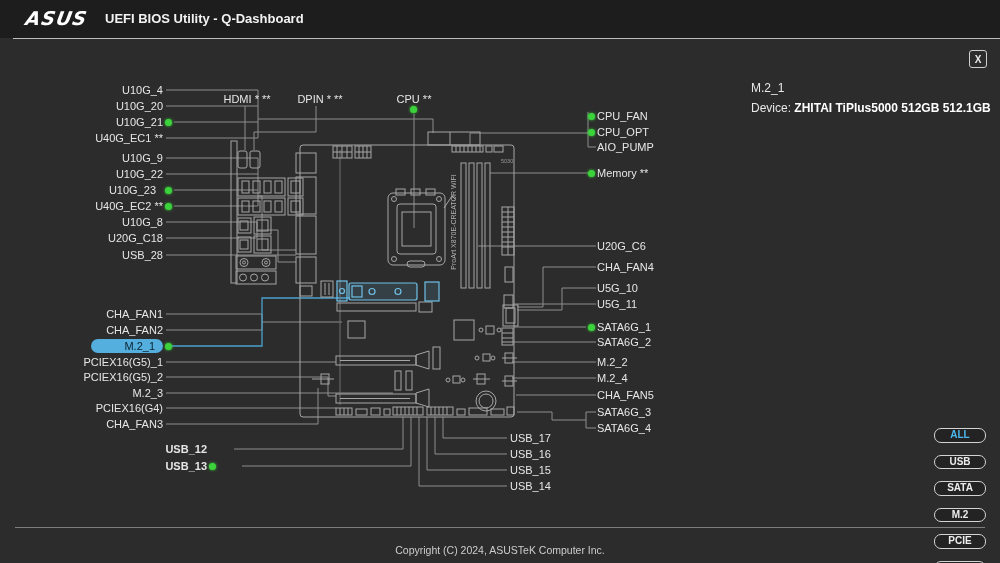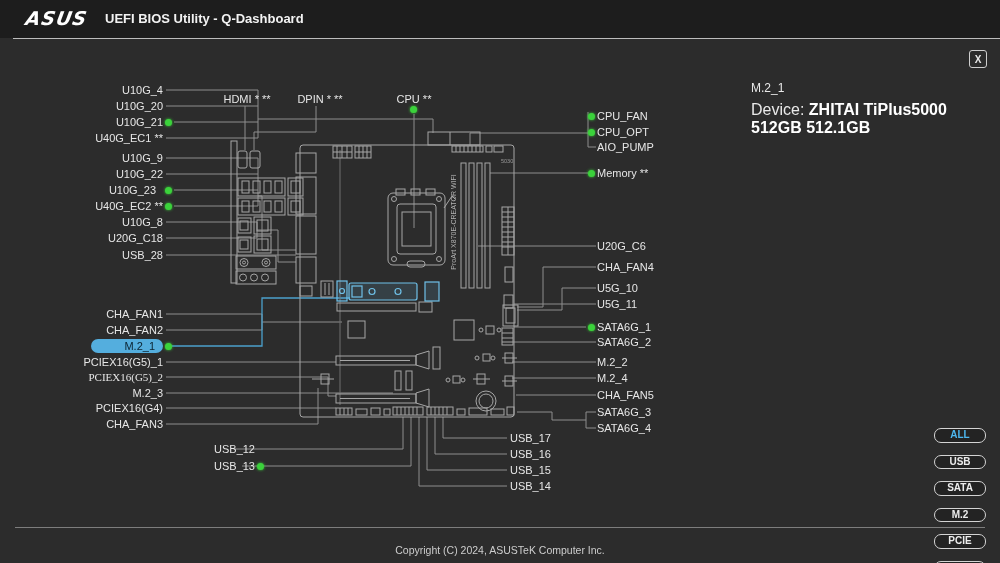--- a/index.html
+++ b/index.html
@@ -10,29 +10,29 @@
   .logo{position:absolute;left:26px;top:7px;font-family:"DejaVu Sans",sans-serif;
         font-style:italic;font-weight:800;font-size:19px;letter-spacing:1px;color:#ffffff;
         transform:skewX(-10deg);}
   .title{position:absolute;left:105px;top:0;line-height:38px;font-size:13px;font-weight:bold;color:#f2f2f2;}
   .topline{position:absolute;top:38px;left:13px;right:0;height:1px;background:#bdbdbd;}
   
   .close{position:absolute;left:969px;top:50px;width:16px;height:16px;border:1px solid #cfcfcf;
          border-radius:3px;font-size:10px;font-weight:bold;color:#eaeaea;display:flex;
          align-items:center;justify-content:center;}
   .info-slot{position:absolute;left:751px;top:81px;font-size:12px;color:#e9e9e9;}
-  .info-device{position:absolute;left:751px;top:101px;font-size:16px;color:#e9e9e9;}
+  .info-device{position:absolute;left:751px;top:101px;font-size:12px;color:#e9e9e9;}
   .info-device .v{font-weight:bold;color:#ffffff;}
   
   #diagram-svg{position:absolute;left:0;top:0;}
   #diagram-labels{position:absolute;inset:0;}
   .lbl{position:absolute;font-size:11px;white-space:nowrap;display:flex;align-items:center;
        gap:2px;transform:translateY(-50%);color:#e6e6e6;}
   .lbl-left{right:828px;justify-content:flex-end;}
-  .lbl-bl{right:736px;justify-content:center;}
+  .lbl-bl{right:784px;justify-content:center;font-weight:bold;}
   .lbl-right{left:588px;}
   .lbl-br{left:510px;}
   .lbl-top{transform:translate(-50%,-50%);}
   .dot{width:7px;height:7px;border-radius:50%;background:#3bd23b;box-shadow:0 0 3px #3bd23b;flex:0 0 auto;}
   .dot.hide{visibility:hidden;box-shadow:none;}
   .dot-below{position:absolute;left:50%;top:13px;transform:translateX(-50%);}
   .pill .t{background:#54aede;color:#0a2331;border-radius:8px;padding:0 8px;line-height:14px;
            min-width:72px;box-sizing:border-box;text-align:right;}
   
   .filters{position:absolute;left:934px;top:428px;display:flex;flex-direction:column;gap:12px;}
@@ -337,21 +337,21 @@
         <span class="dot hide"></span>
       </div>
       <div class="lbl lbl-left pill" style="top: 346px;">
         <span class="t">M.2_1</span>
         <span class="dot"></span>
       </div>
       <div class="lbl lbl-left" style="top: 362px;">
         <span class="t">PCIEX16(G5)_1</span>
         <span class="dot hide"></span>
       </div>
-      <div class="lbl lbl-left" style="top: 377px; font-family: Liberation Serif, serif;">
+      <div class="lbl lbl-left" style="top: 377px;">
         <span class="t">PCIEX16(G5)_2</span>
         <span class="dot hide"></span>
       </div>
       <div class="lbl lbl-left" style="top: 393px; align-items: flex-end;">
         <span class="t">M.2_3</span>
         <span class="dot hide"></span>
       </div>
       <div class="lbl lbl-left" style="top: 408px;">
         <span class="t">PCIEX16(G4)</span>
         <span class="dot hide"></span>

